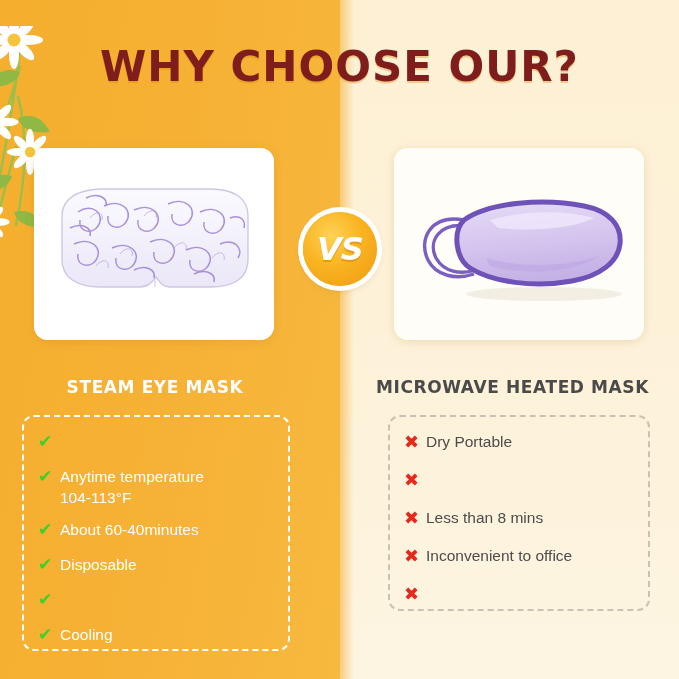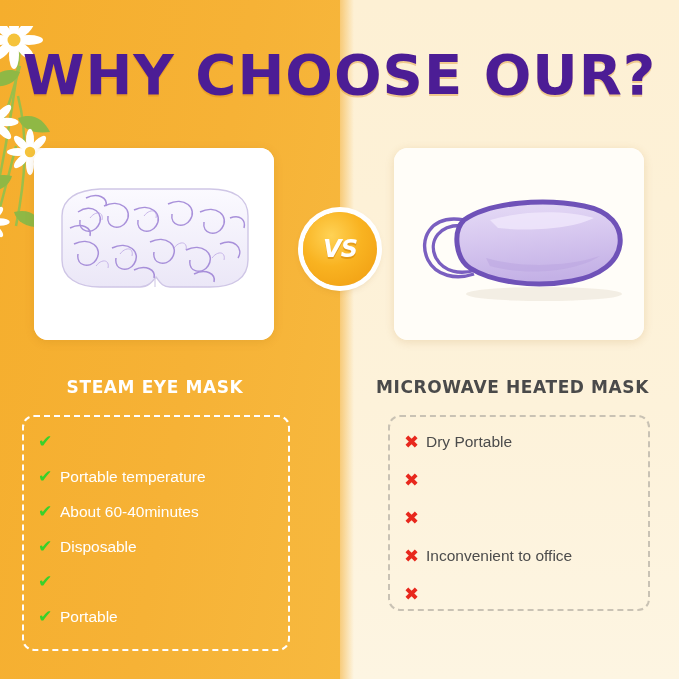--- a/index.html
+++ b/index.html
@@ -51,23 +51,23 @@
   }
 
   
   .title {
     position: absolute;
     left: 0; top: 42px;
     width: 679px;
     text-align: center;
     font-family: "DejaVu Sans", sans-serif;
     font-weight: bold;
-    font-size: 56px;
+    font-size: 42px;
     letter-spacing: 1px;
-    color: #4c1d95;
+    color: #7f1d1d;
     text-shadow: 0 2px 0 rgba(215,130,10,.35);
   }
 
   
   .card {
     position: absolute;
     background: #ffffff;
     border-radius: 14px;
     box-shadow: 0 2px 10px rgba(160,100,10,.16);
     overflow: hidden;
@@ -89,21 +89,21 @@
     background: radial-gradient(circle at 38% 32%, #ffd255 0%, #f9b321 45%, #ef9b10 100%);
     box-shadow: 0 0 0 5px #ffffff, 0 3px 8px rgba(150,90,0,.3);
     display: flex;
     align-items: center;
     justify-content: center;
   }
   .vs span {
     font-family: "DejaVu Sans", sans-serif;
     font-weight: bold;
     font-style: italic;
-    font-size: 24px;
+    font-size: 32px;
     color: #ffffff;
     letter-spacing: -1px;
     text-shadow: 0 2px 0 rgba(200,120,5,.45);
   }
 
   
   .head {
     position: absolute;
     font-family: "DejaVu Sans", sans-serif;
     font-weight: bold;
@@ -321,50 +321,52 @@
   <div class="head head-right">MICROWAVE HEATED MASK</div>
   <div class="head head-left">STEAM EYE MASK</div>
 
   <div class="feat feat-left">
     <div class="row">
       <div class="mark check">✔</div>
     </div>
     <div class="row">
       <div class="mark check">✔</div>
       <div class="txt">
-        <span class="l2">Portable temperature</span>
+        <span class="l2">Anytime temperature</span>
+        <span class="l2">104-113°F</span>
       </div>
     </div>
     <div class="row">
       <div class="mark check">✔</div>
       <div class="txt">About 60-40minutes</div>
     </div>
     <div class="row">
       <div class="mark check">✔</div>
       <div class="txt">Disposable</div>
     </div>
     <div class="row">
       <div class="mark check">✔</div>
     </div>
     <div class="row">
       <div class="mark check">✔</div>
-      <div class="txt">Portable</div>
+      <div class="txt">Cooling</div>
     </div>
   </div>
 
   <div class="feat feat-right">
     <div class="row">
       <div class="mark cross">✖</div>
       <div class="txt">Dry Portable</div>
     </div>
     <div class="row">
       <div class="mark cross">✖</div>
     </div>
     <div class="row">
       <div class="mark cross">✖</div>
+      <div class="txt">Less than 8 mins</div>
     </div>
     <div class="row">
       <div class="mark cross">✖</div>
       <div class="txt">Inconvenient to office</div>
     </div>
     <div class="row">
       <div class="mark cross">✖</div>
     </div>
   </div>
 

